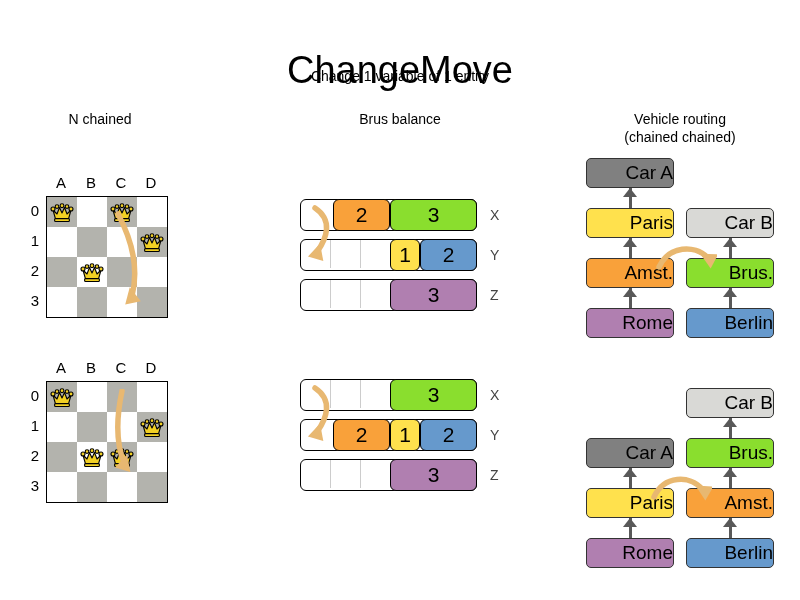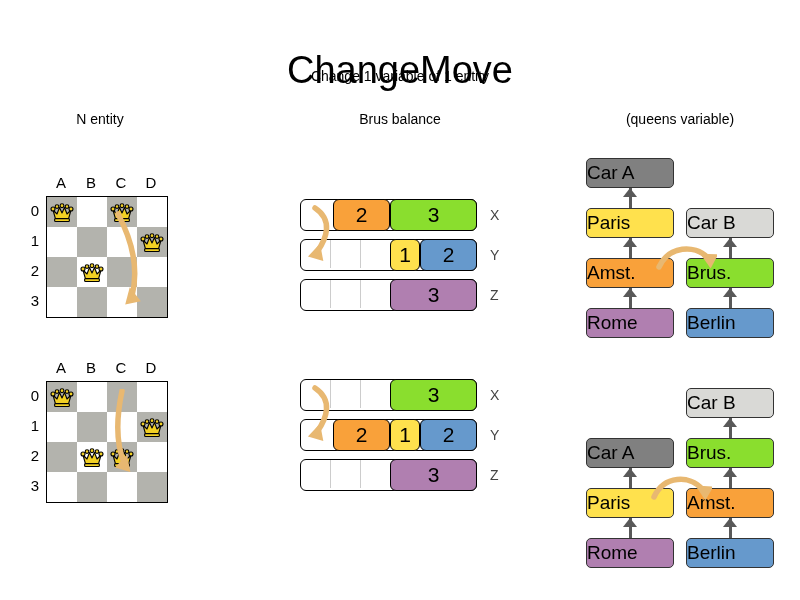--- a/index.html
+++ b/index.html
@@ -144,21 +144,21 @@
   }
 
   
   .vrp-box {
     position: absolute;
     width: 88px;
     height: 30px;
     border: 1.5px solid #333;
     border-radius: 5px;
     box-sizing: border-box;
-    text-align: left;
+    text-align: right;
     font-size: 19px;
     line-height: 27px;
     color: #000;
   }
   .vrp-arrow-line {
     position: absolute;
     width: 3px;
     background: #595959;
   }
   .vrp-arrow-head {
@@ -168,24 +168,25 @@
     border-right: 7px solid transparent;
     border-bottom: 9px solid #595959;
   }
 </style>
 </head>
 <body>
 
 <h1 id="page-title">ChangeMove</h1>
 <div id="page-subtitle">Change 1 variable of 1 entity</div>
 
-<div class="section-heading" id="heading-nqueens">N entity</div>
+<div class="section-heading" id="heading-nqueens">N chained</div>
 <div class="section-heading" id="heading-cloud">Brus balance</div>
 <div class="section-heading" id="heading-vrp">
-  <div>(queens variable)</div>
+  <div>Vehicle routing</div>
+  <div>(chained chained)</div>
 </div>
 
 <div class="board-wrap" id="board-before" style="left:46px; top:196px;">
     <div class="col-labels">
       <div class="col-label" style="left: 0px;">A</div>
       <div class="col-label" style="left: 30px;">B</div>
       <div class="col-label" style="left: 60px;">C</div>
       <div class="col-label" style="left: 90px;">D</div>
     </div>
     <div class="row-labels">

